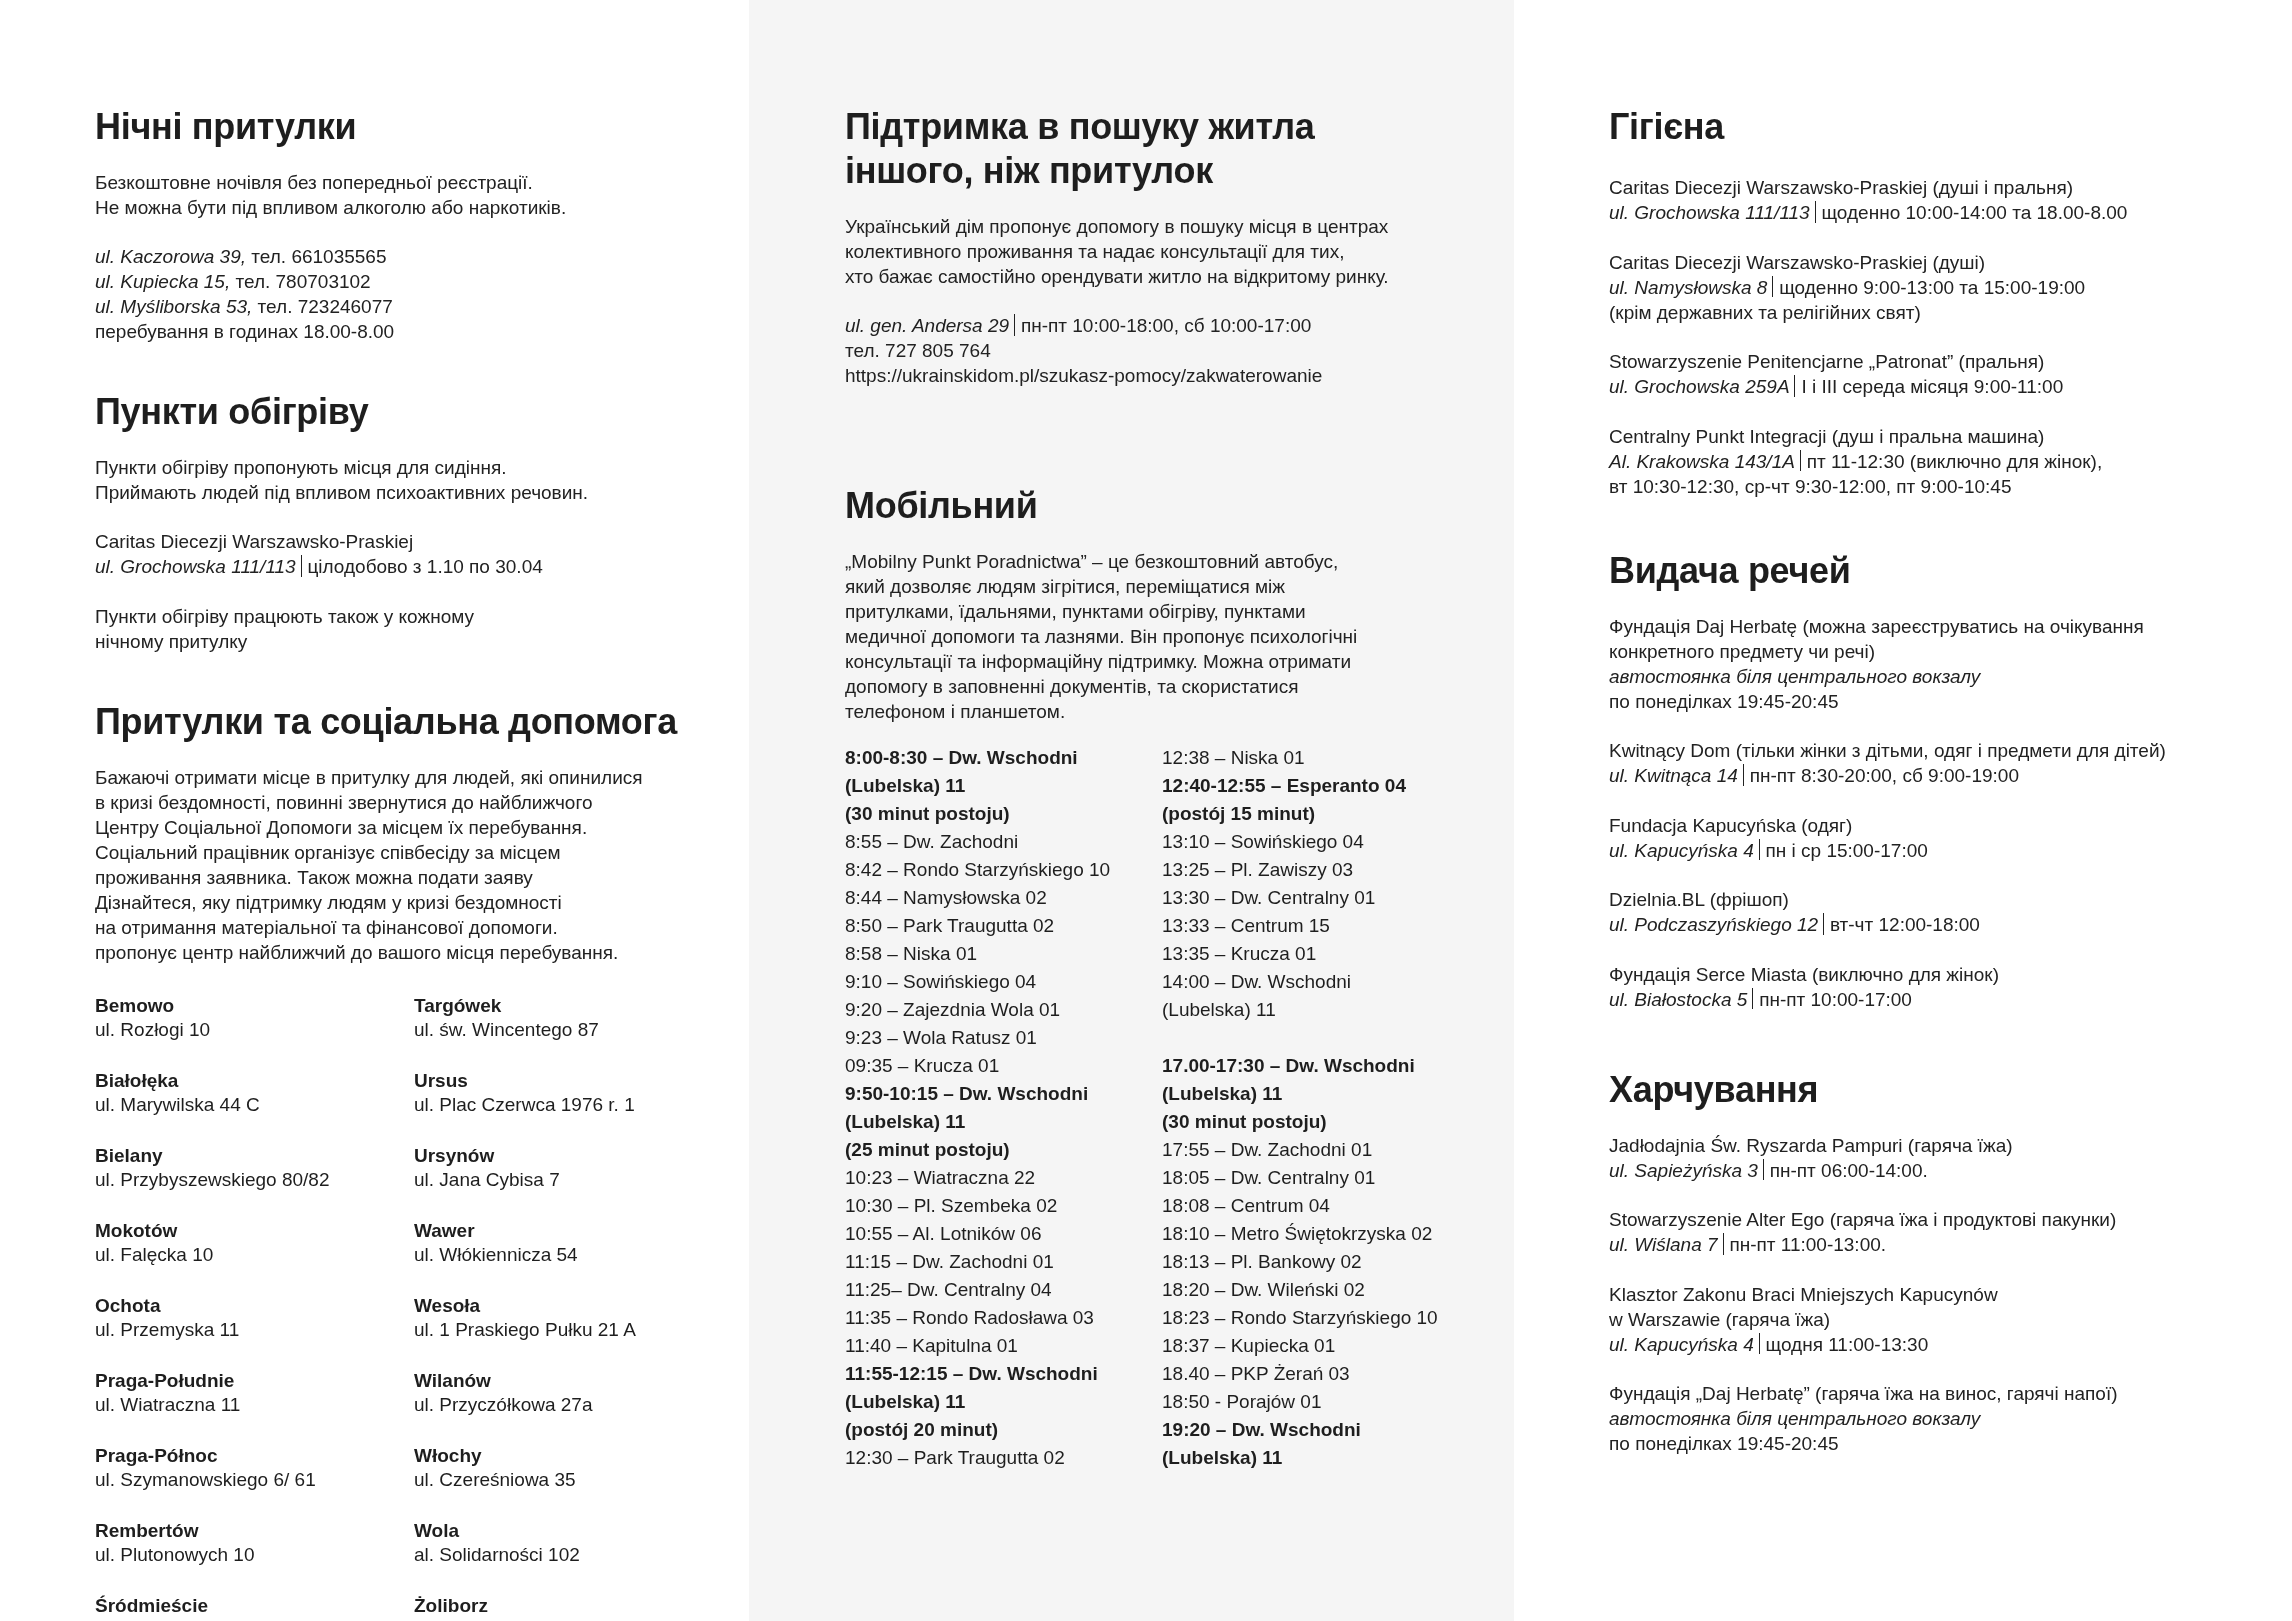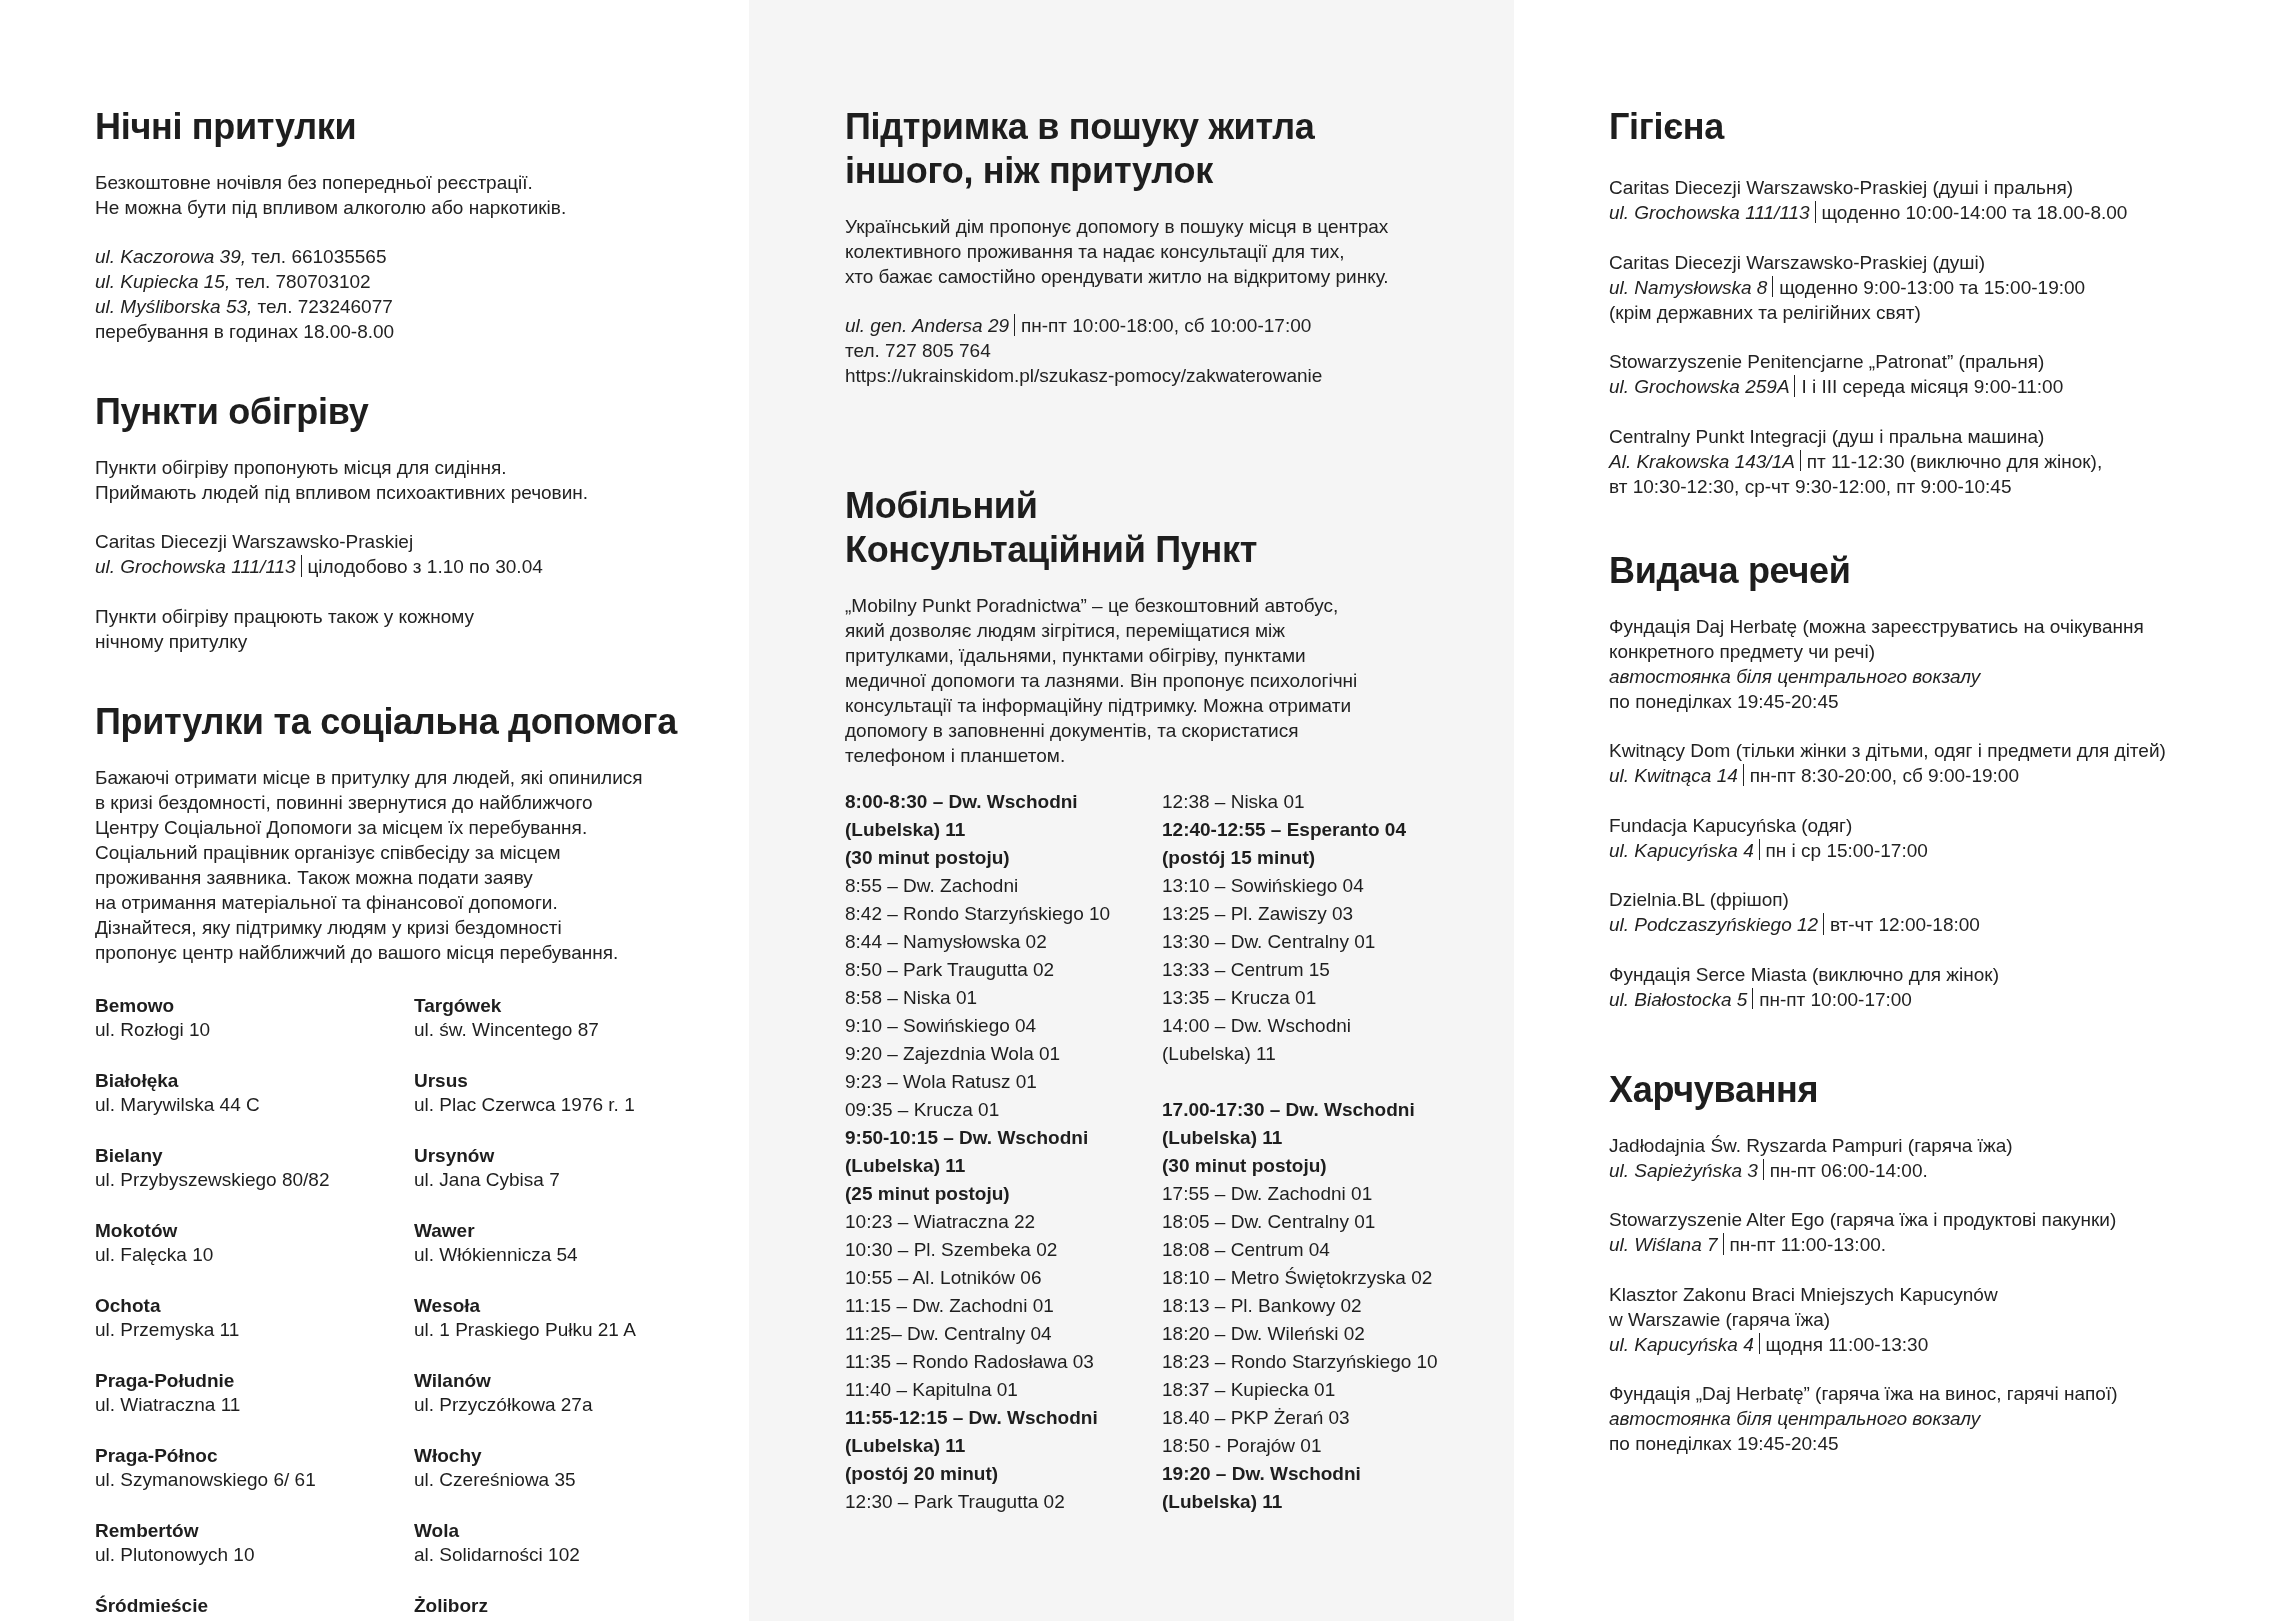--- a/index.html
+++ b/index.html
@@ -93,22 +93,22 @@
     </section>
 
     <section class="block" style="top:700px;">
       <h2 style="white-space:nowrap;">Притулки та соціальна допомога</h2>
       <div style="margin-top:20.6px;">
         <div class="line">Бажаючі отримати місце в притулку для людей, які опинилися</div>
         <div class="line">в кризі бездомності, повинні звернутися до найближчого</div>
         <div class="line">Центру Соціальної Допомоги за місцем їх перебування.</div>
         <div class="line">Соціальний працівник організує співбесіду за місцем</div>
         <div class="line">проживання заявника. Також можна подати заяву</div>
+        <div class="line">Дізнайтеся, яку підтримку людям у кризі бездомності</div>
         <div class="line">на отримання матеріальної та фінансової допомоги.</div>
-        <div class="line">Дізнайтеся, яку підтримку людям у кризі бездомності</div>
         <div class="line">пропонує центр найближчий до вашого місця перебування.</div>
       </div>
       <div class="districts" style="margin-top:29px;" id="districts">
           <div class="district">
             <div class="dname">Bemowo</div>
             <div class="daddr">ul. Rozłogi 10</div>
           </div>
           <div class="district">
             <div class="dname">Targówek</div>
             <div class="daddr">ul. św. Wincentego 87</div>
@@ -196,21 +196,20 @@
       <div class="para">
         <div class="line"><em>ul. gen. Andersa 29</em><span class="sep"></span><span>пн-пт 10:00-18:00, сб 10:00-17:00</span></div>
         <div class="line">тел. 727 805 764</div>
         <div class="line">https://ukrainskidom.pl/szukasz-pomocy/zakwaterowanie</div>
       </div>
     </section>
 
     <section class="block" style="top:484px;">
       <h2>
         <div>Мобільний</div>
-        <div>Консультаційний Пункт</div>
       </h2>
       <div style="margin-top:20.6px;">
         <div class="line">„Mobilny Punkt Poradnictwa” – це безкоштовний автобус,</div>
         <div class="line">який дозволяє людям зігрітися, переміщатися між</div>
         <div class="line">притулками, їдальнями, пунктами обігріву, пунктами</div>
         <div class="line">медичної допомоги та лазнями. Він пропонує психологічні</div>
         <div class="line">консультації та інформаційну підтримку. Можна отримати</div>
         <div class="line">допомогу в заповненні документів, та скористатися</div>
         <div class="line">телефоном і планшетом.</div>
       </div>

